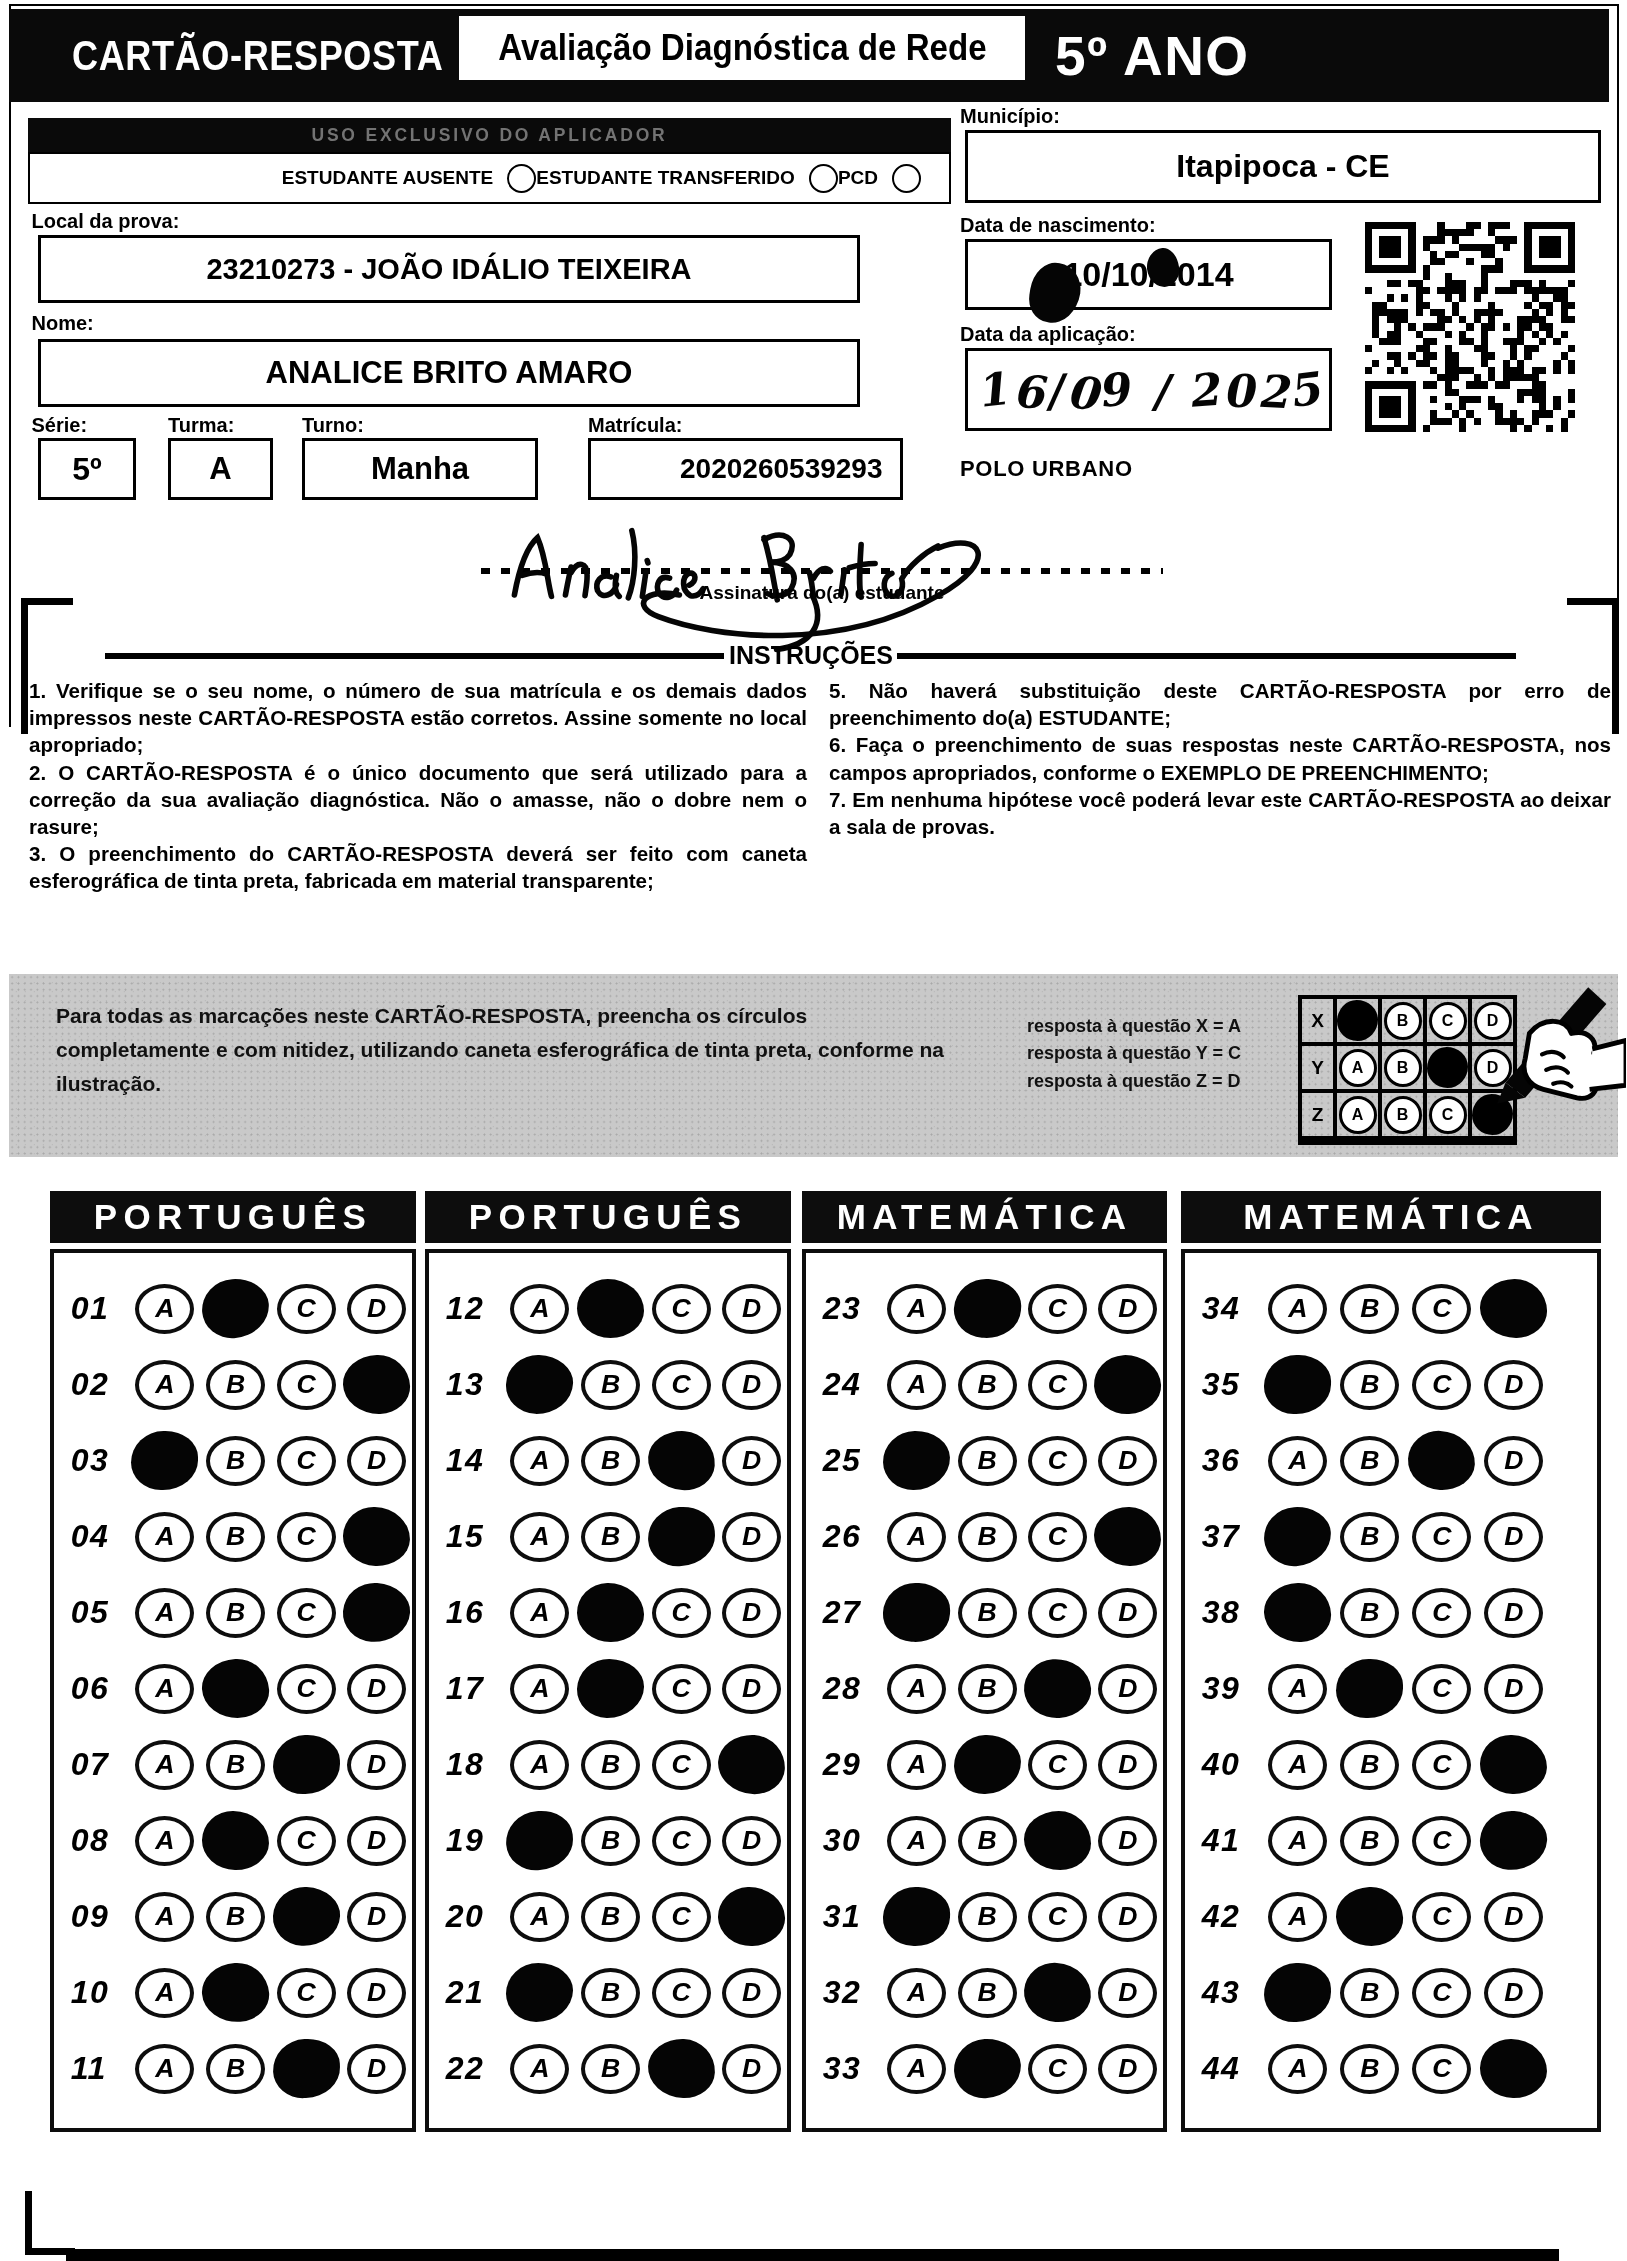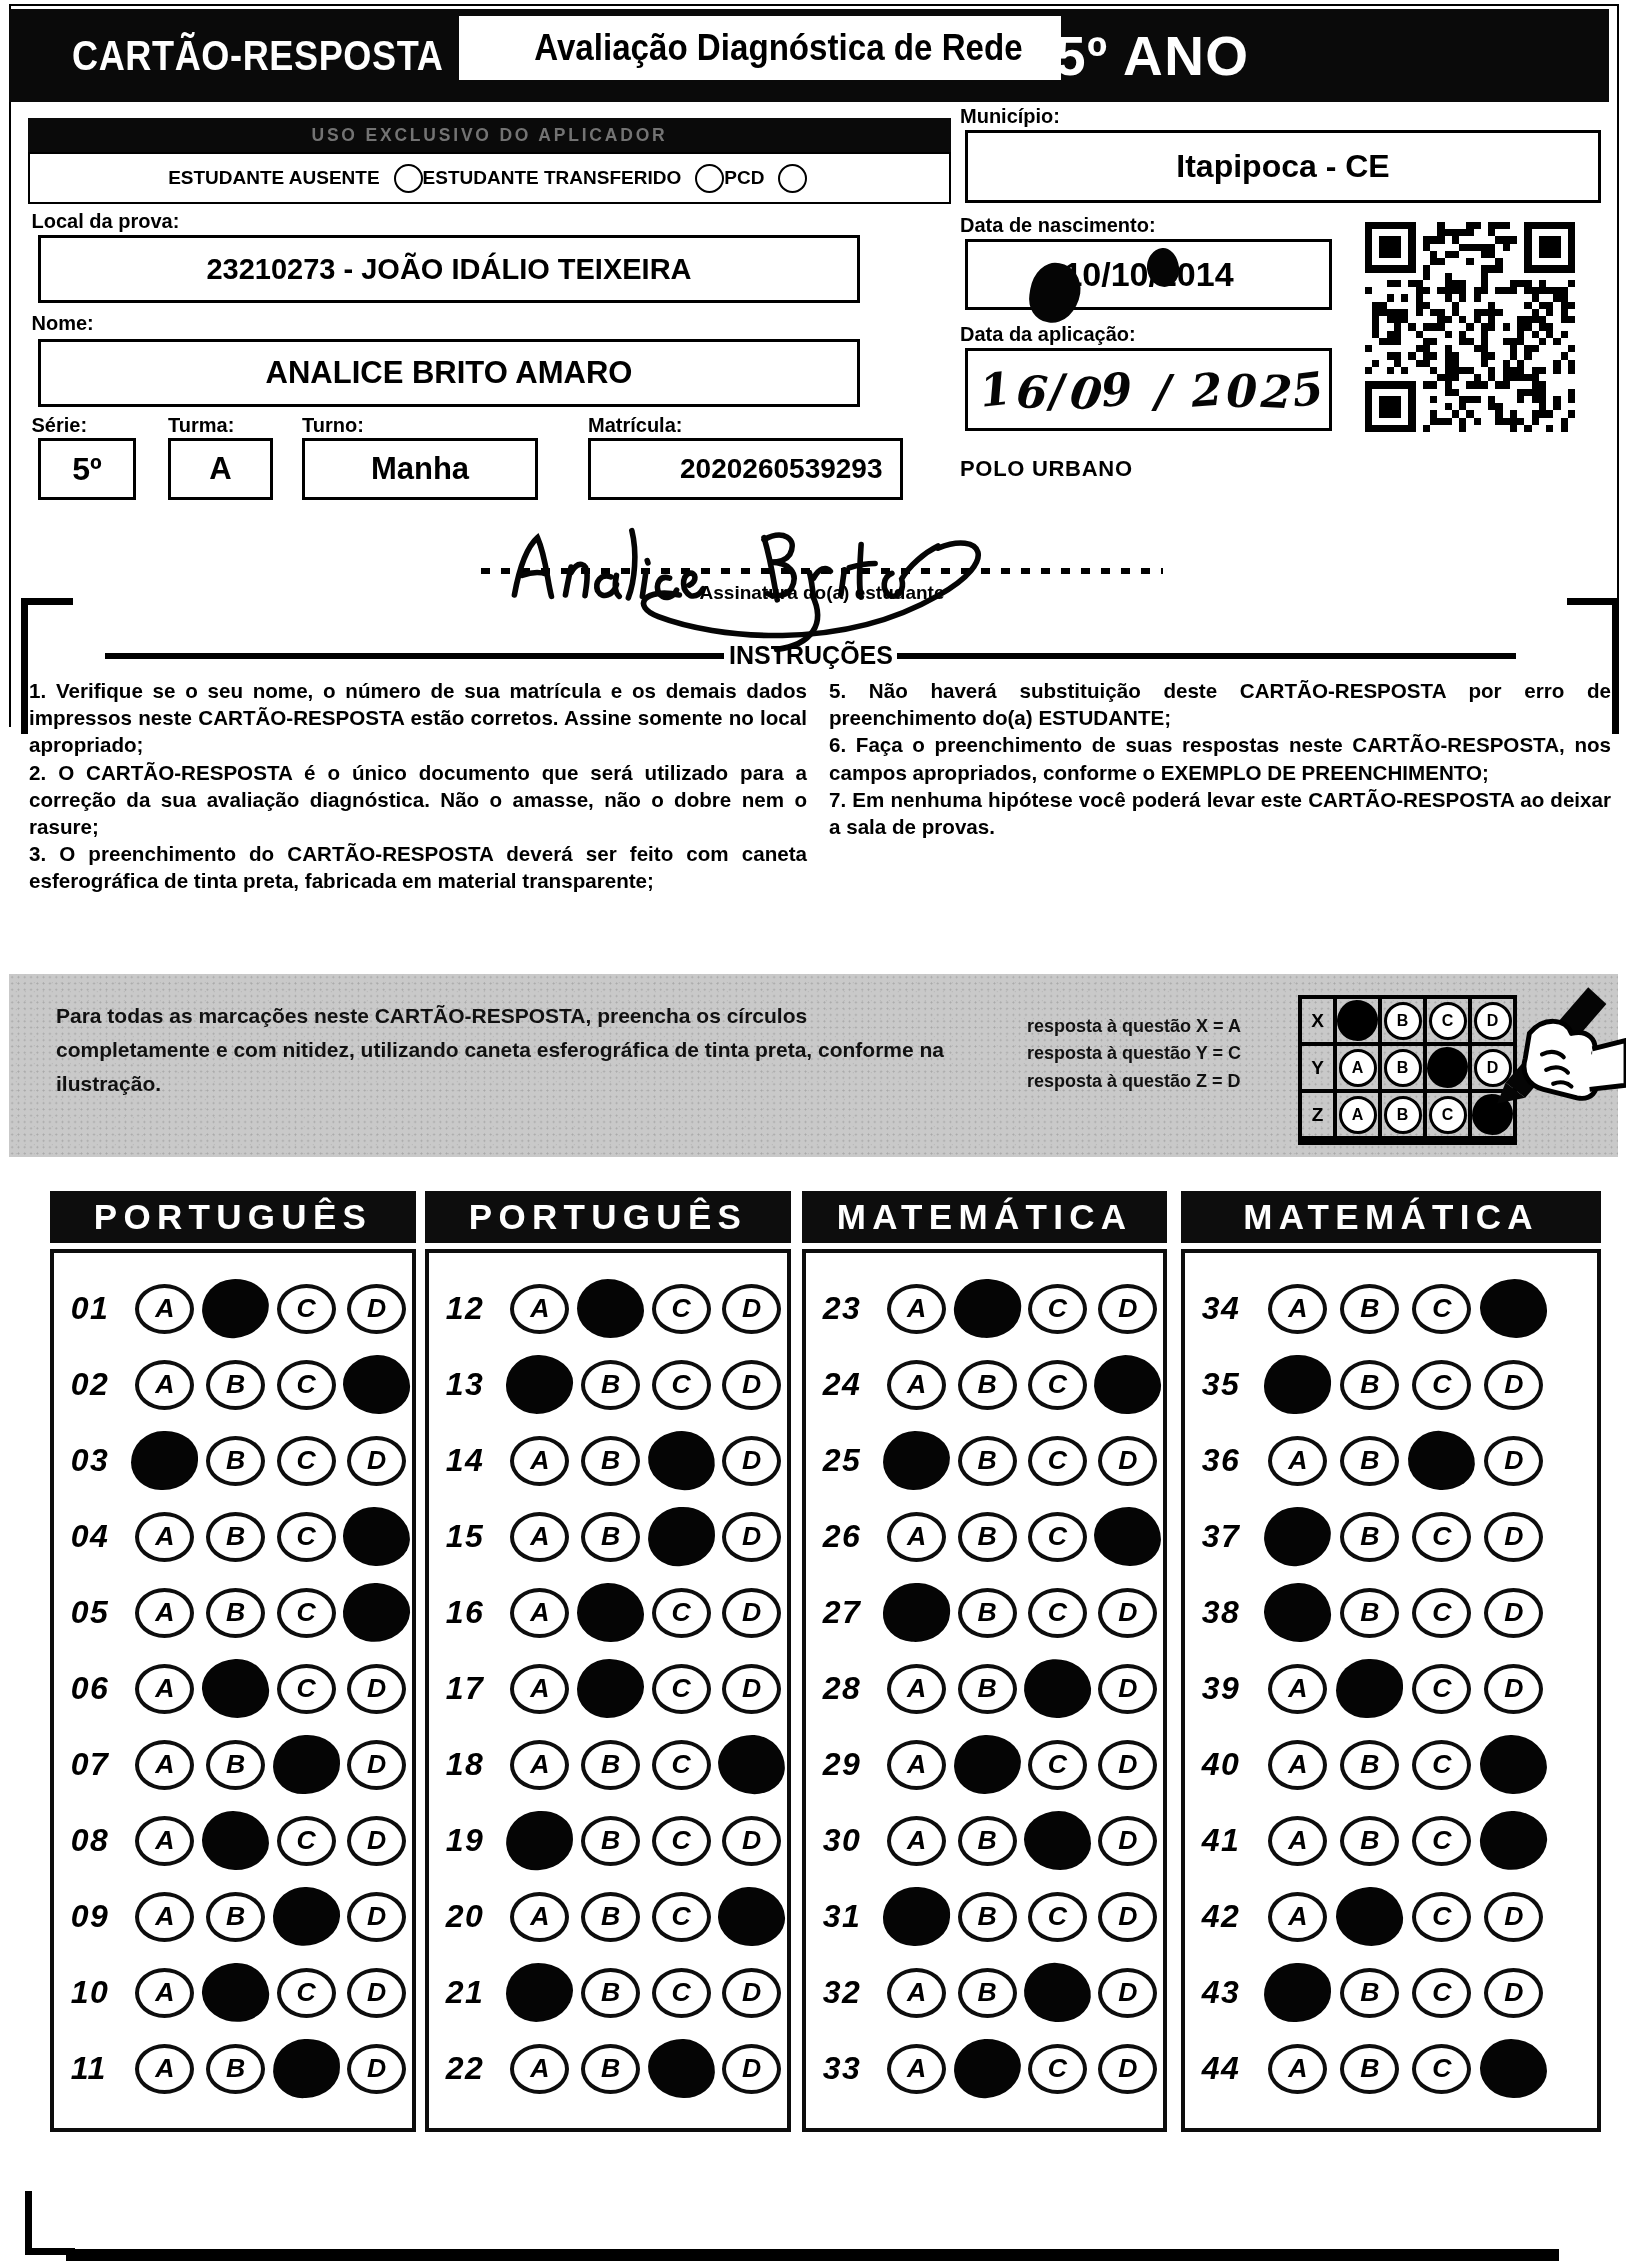--- a/index.html
+++ b/index.html
@@ -15,31 +15,31 @@
   .br-tr{left:1567px;top:598px;width:45px;height:129px;border-right:7px solid #000;border-top:7px solid #000;}
   .br-bl{left:24.5px;top:2191px;width:43px;height:57px;border-left:7px solid #000;border-bottom:7px solid #000;}
   .bottom-bar{left:66px;top:2249px;width:1493px;height:12px;background:#000;}
 
   
   .hdr{left:9px;top:9px;width:1600px;height:93px;background:#0a0a0a;}
   .hdr-title{left:63px;top:0;height:93px;display:flex;align-items:center;color:#fff;
              font-size:43px;font-weight:bold;transform:scaleX(.84);transform-origin:left center;
              letter-spacing:0.7px;white-space:nowrap;}
   .hdr-box{left:450px;top:7px;width:566px;height:64px;background:#fff;display:flex;
-           align-items:center;justify-content:center;padding-left:36px;}
+           align-items:center;justify-content:center;}
   .hdr-sub{font-size:36px;font-weight:bold;transform:scaleX(.92);white-space:nowrap;}
   .hdr-grade{left:1046px;top:0;height:93px;display:flex;align-items:center;color:#fff;
              font-size:55px;font-weight:bold;letter-spacing:1.4px;}
 
   
   .uso-bar{left:28px;top:118px;width:923px;height:35px;background:#0a0a0a;display:flex;
            align-items:center;justify-content:center;color:#737373;font-weight:bold;
            font-size:17.5px;letter-spacing:2.8px;}
   .chk-box{left:28px;top:152px;width:923px;height:52px;border:2.8px solid #000;background:#fff;
-           display:flex;align-items:center;justify-content:center;padding:0 28px 0 24.5px;
+           display:flex;align-items:center;justify-content:flex-end;padding:0 28px 0 24.5px;
            box-sizing:border-box;}
   .chk-item{display:flex;align-items:center;gap:14px;}
   .chk-label{font-size:19px;font-weight:bold;white-space:nowrap;}
   .chk-circle{width:25px;height:25px;border:2.8px solid #000;border-radius:50%;background:#fff;display:inline-block;}
 
   
   .flabel{font-size:20px;font-weight:bold;white-space:nowrap;}
   .fbox{border:3.5px solid #000;background:#fff;display:flex;align-items:center;justify-content:center;
         box-sizing:border-box;font-weight:bold;}
   .lbl-local{left:31.5px;top:210px;}  .box-local{left:38px;top:235px;width:822px;height:68px;font-size:29px;}

